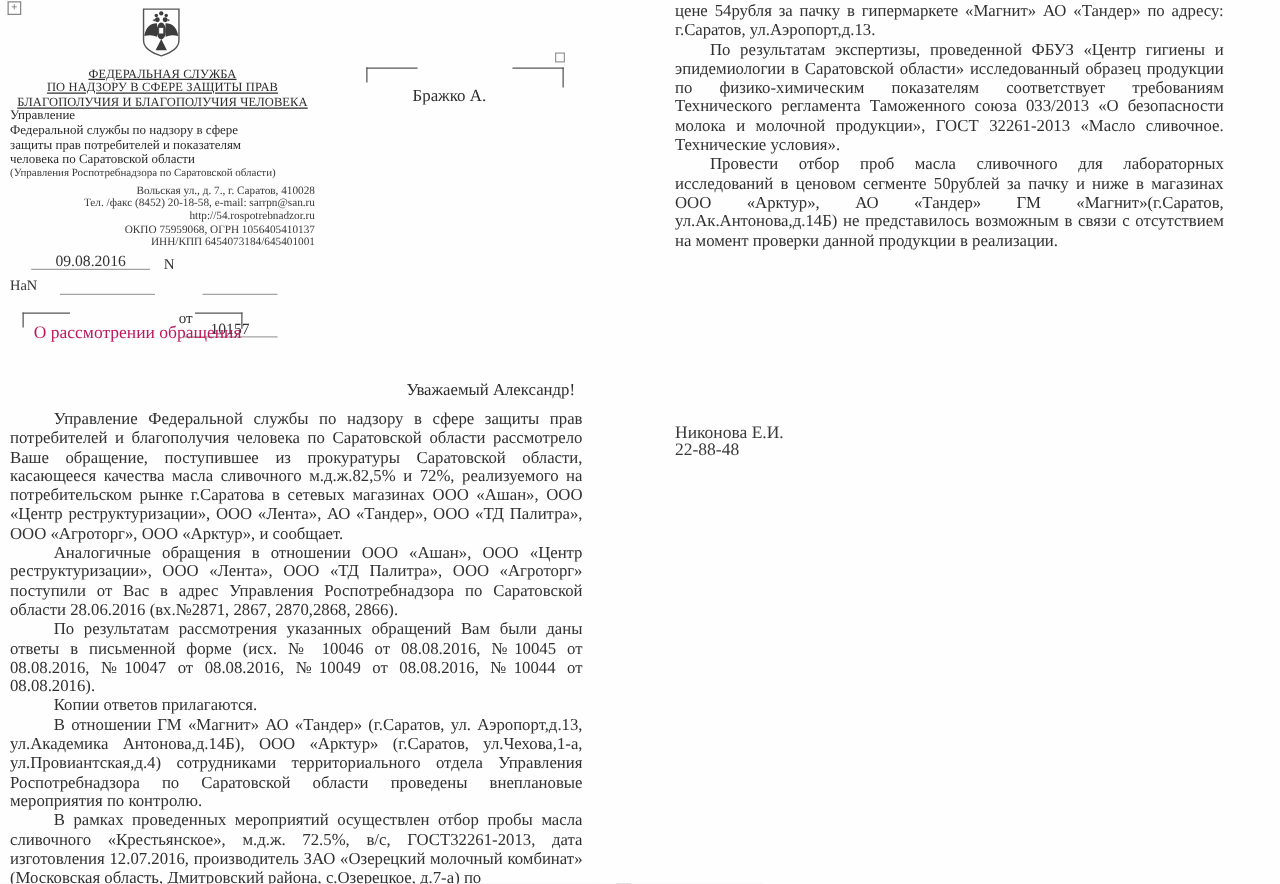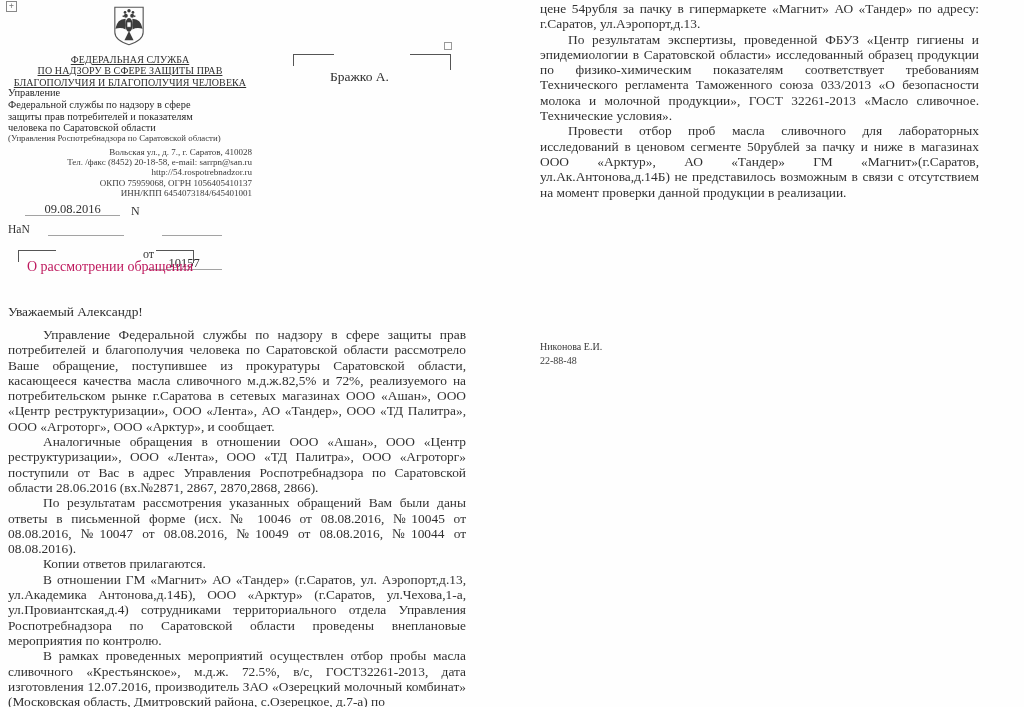--- a/index.html
+++ b/index.html
@@ -24,30 +24,30 @@
   .blank{position:absolute;border-bottom:1px solid #a3a3a3;text-align:center;font-size:12.5px;height:13px;color:#333;}
   .ref-label{position:absolute;font-size:12px;color:#333;}
 
   
   .corner-tl{border-top:1px solid #555;border-left:1px solid #555;}
   .corner-tr{border-top:1px solid #555;border-right:1px solid #555;}
   .sq{border:1px solid #999;}
 
   .addressee{left:330px;top:69px;font-size:13.5px;color:#2e2e2e;}
   .subject{left:27px;top:259px;font-size:14px;color:#be185d;}
-  .salutation{left:8px;top:304px;width:452px;text-align:left;font-size:13.4px;color:#2e2e2e;}
+  .salutation{left:8px;top:304px;width:452px;text-align:right;font-size:13.4px;color:#2e2e2e;}
 
   .body1{left:8px;top:327px;width:458px;}
   .body2{left:64px;top:1px;width:439px;}
   .bodytext p{margin:0;text-align:justify;font-size:13.4px;line-height:15.3px;color:#313131;text-indent:35px;}
   .body2 p{text-indent:28px;}
   .body2 p.noindent{text-indent:0;}
 
   .sig-row{left:64px;top:266px;width:438px;display:flex;justify-content:space-between;font-size:13.4px;color:#2e2e2e;}
-  .executor{left:64px;top:340px;font-size:10px;line-height:13.8px;color:#3a3a3a;}
+  .executor{left:64px;top:340px;font-size:14px;line-height:13.8px;color:#3a3a3a;}
 </style>
 </head>
 <body>
 
 <div class="viewer">
 
   <div class="page page-left">
 
     <div class="abs handle">+</div>
 

